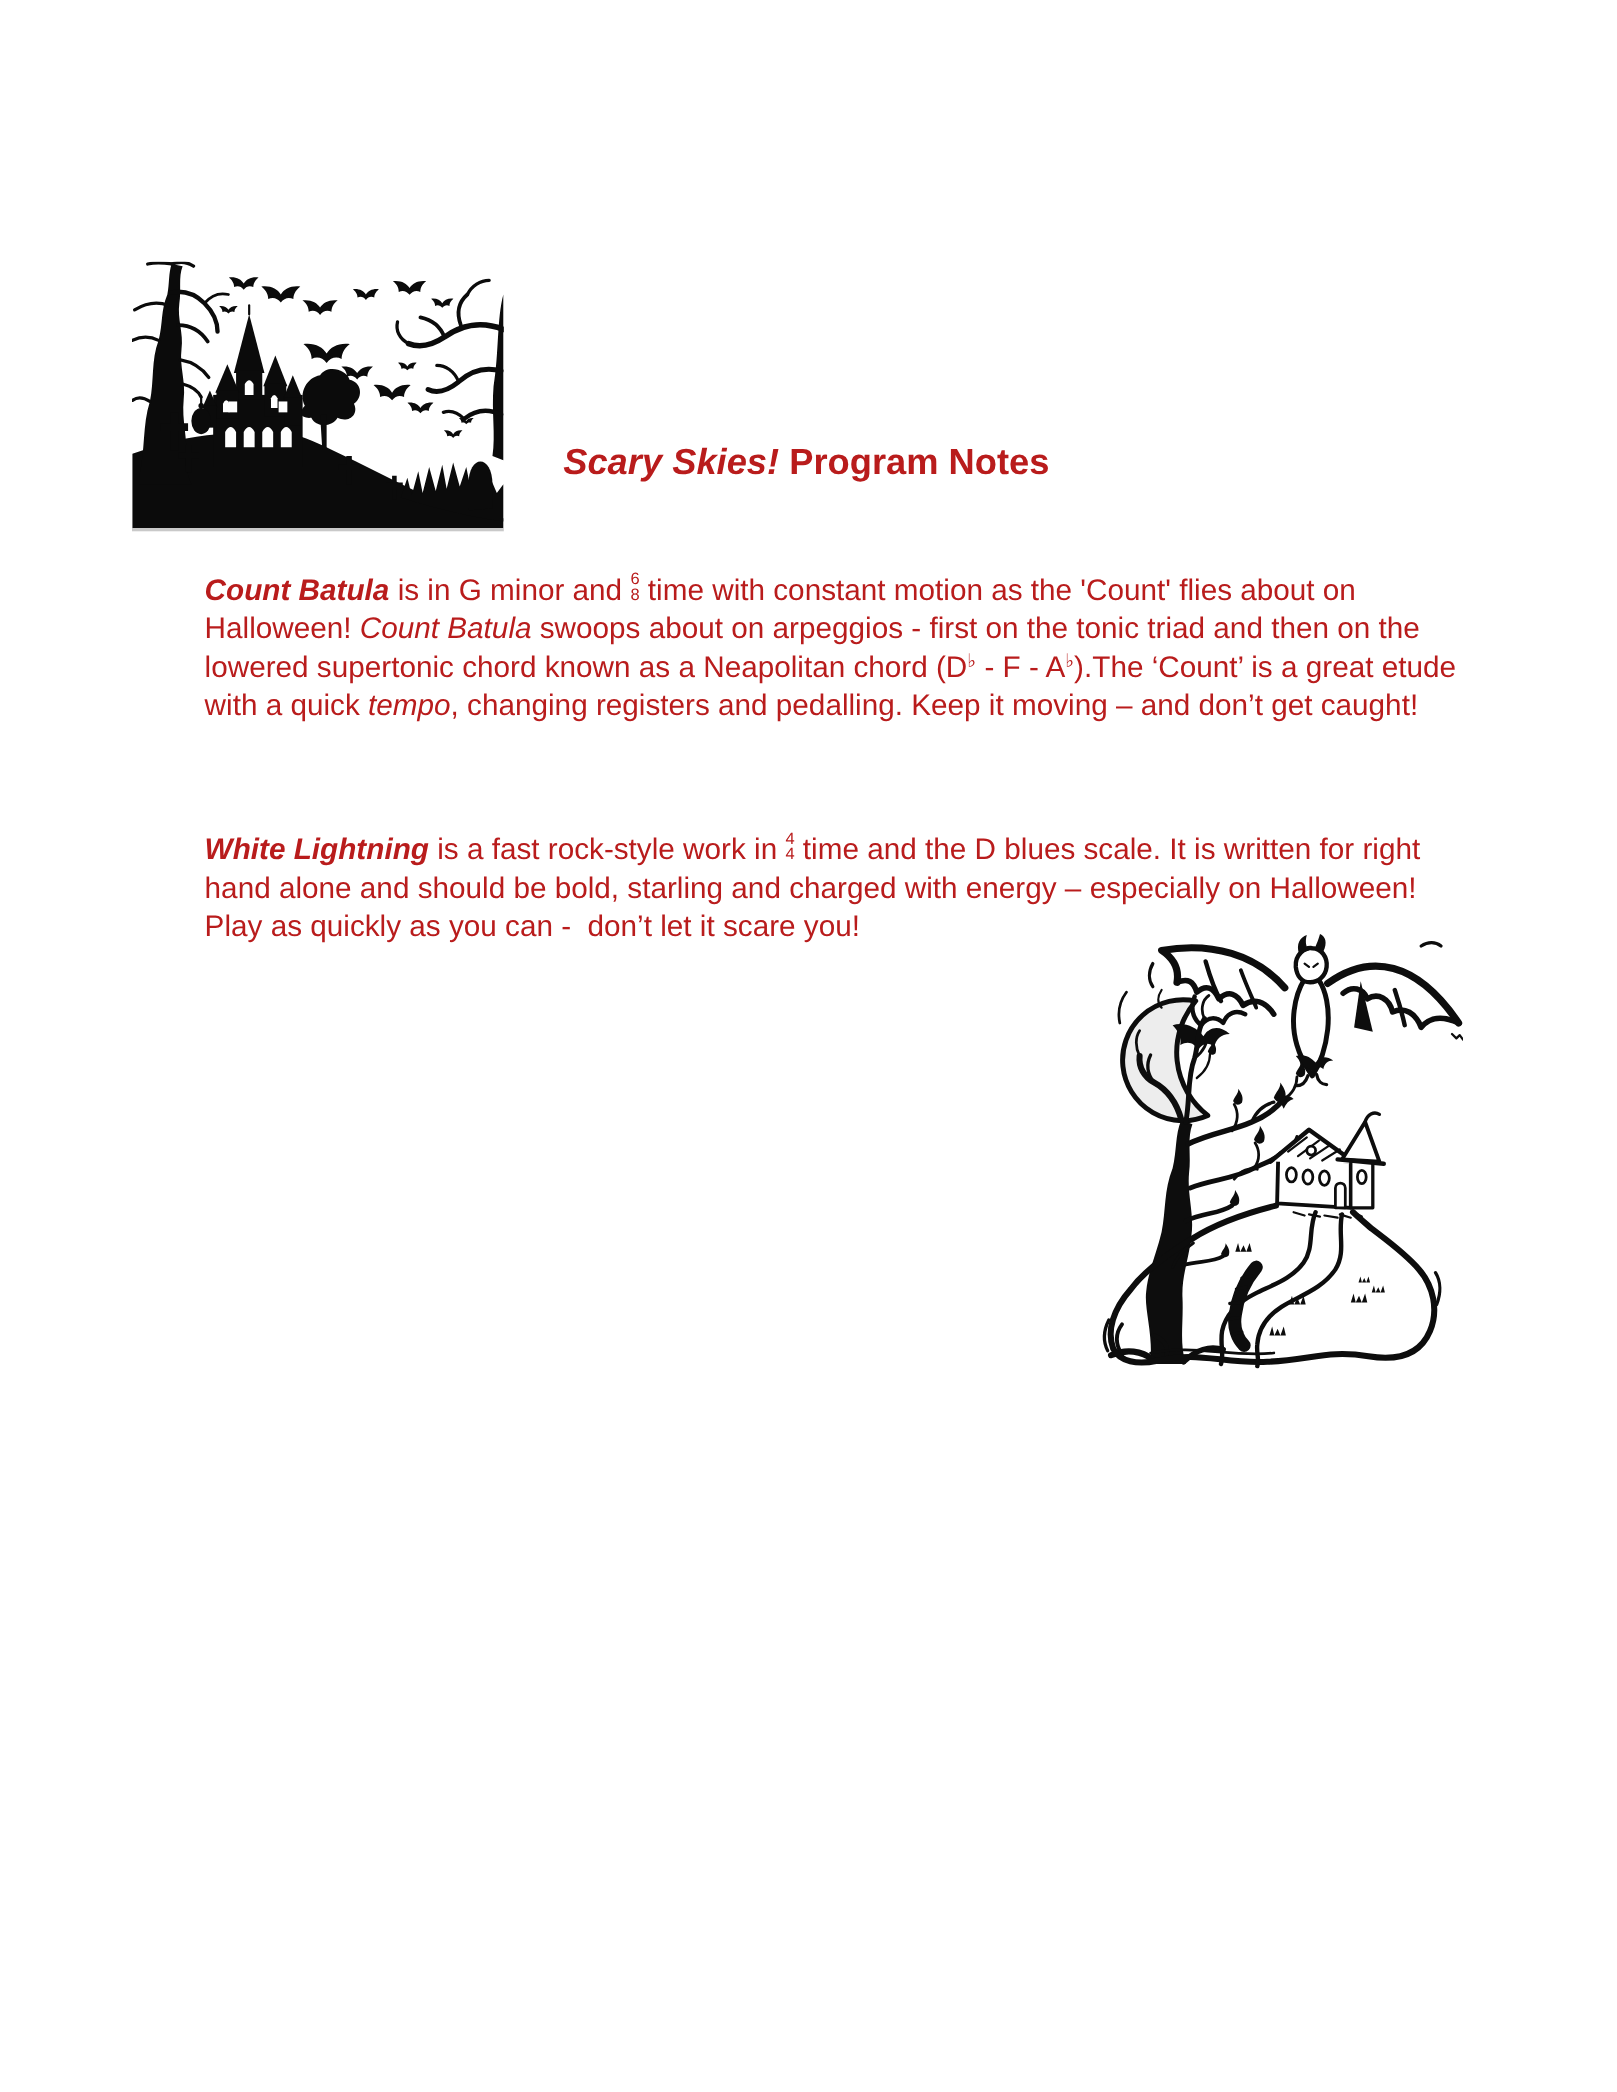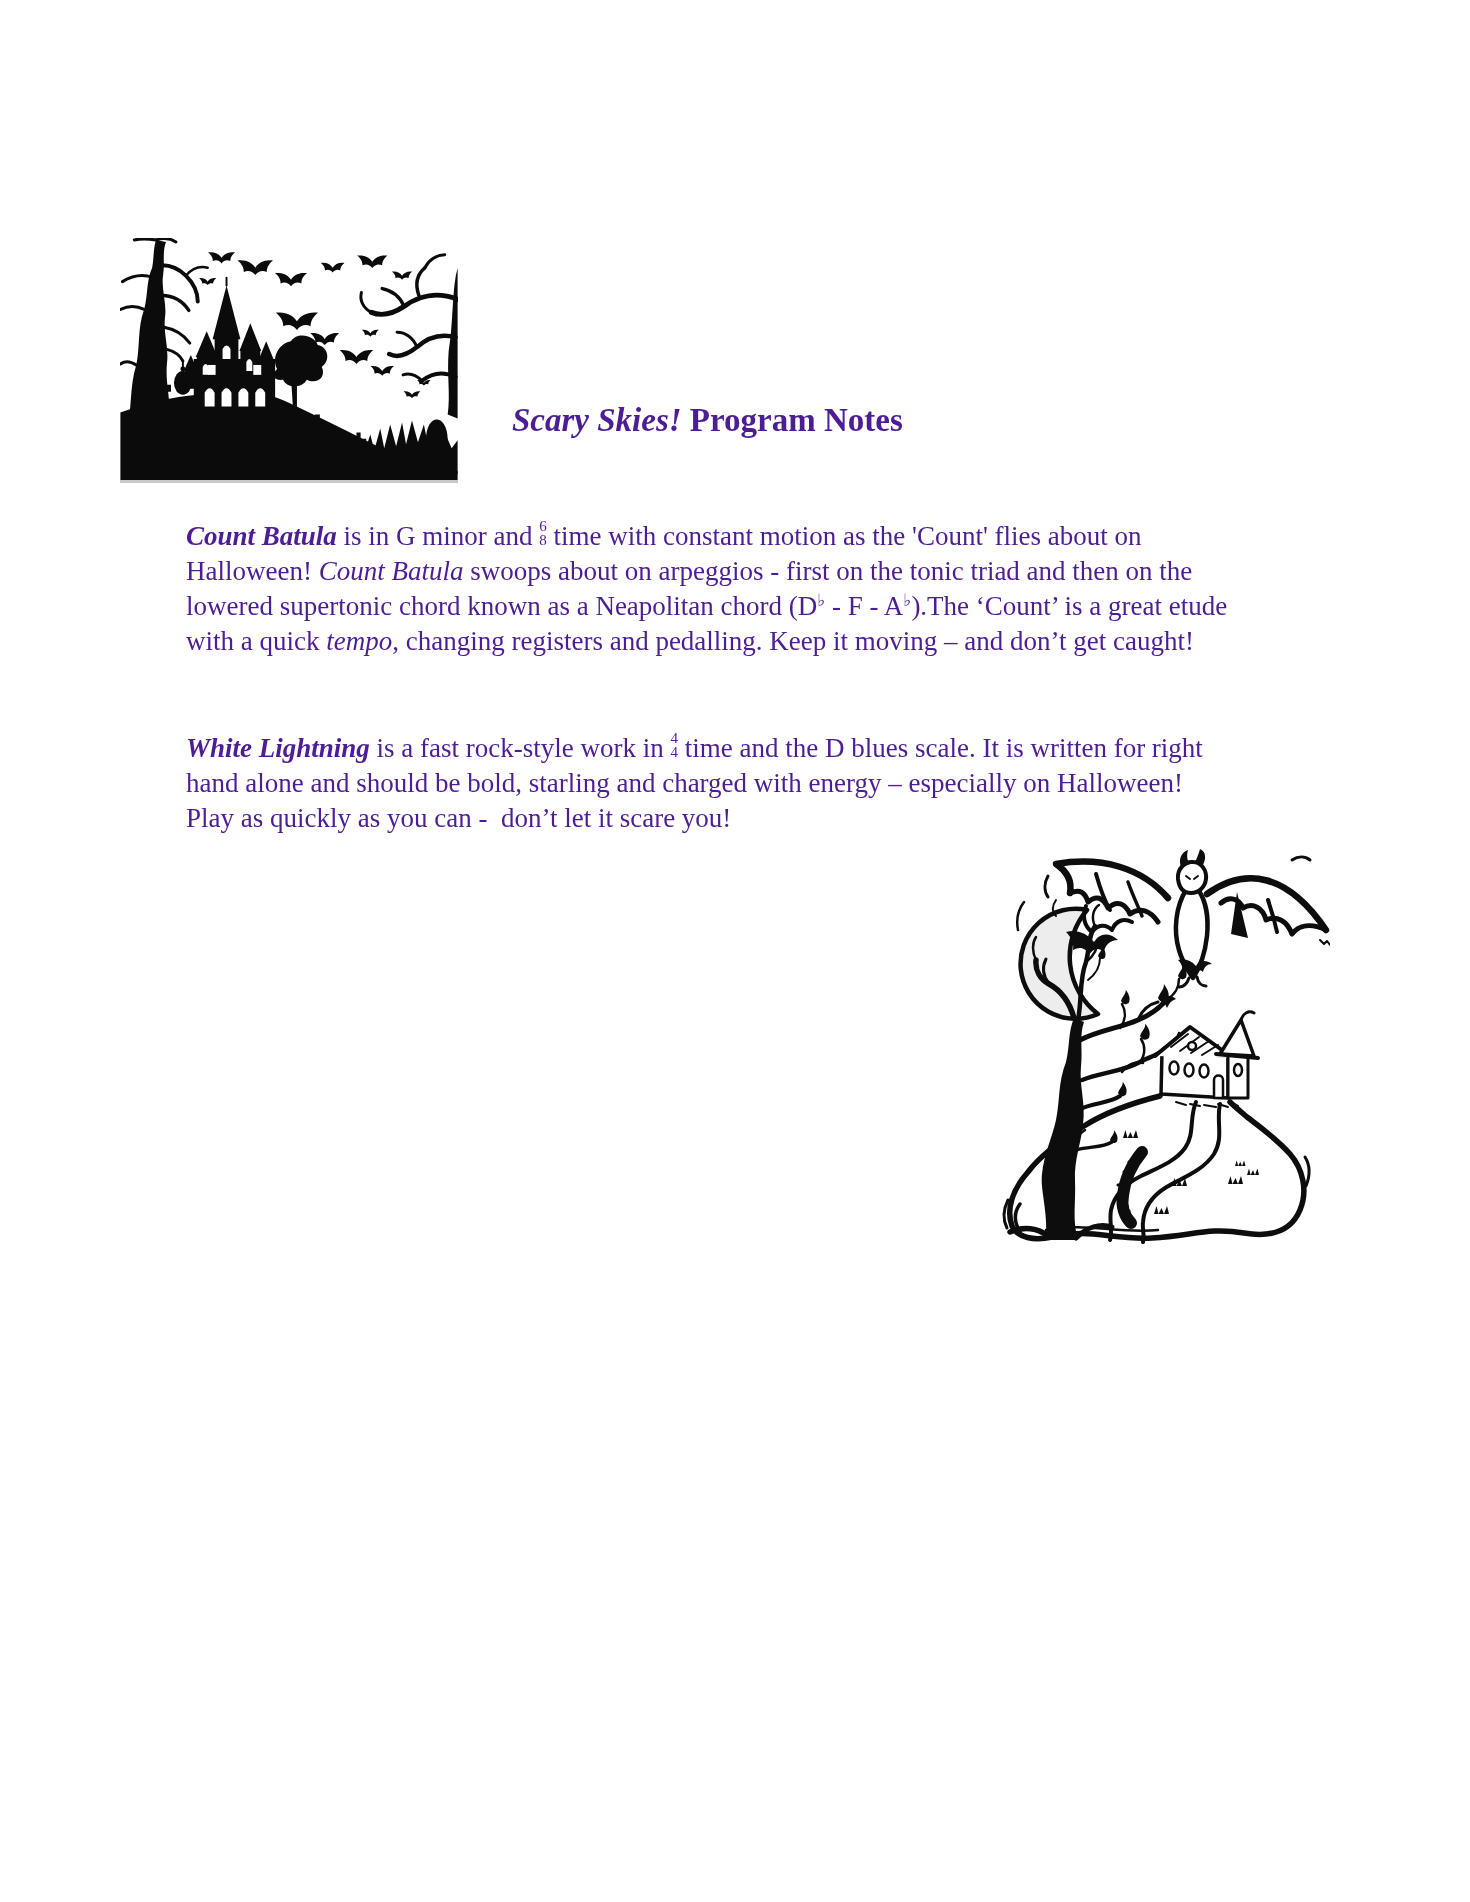--- a/index.html
+++ b/index.html
@@ -1,28 +1,28 @@
 <!DOCTYPE html>
 <html><head>
 <meta charset="utf-8">
 <style>
   html,body{margin:0;padding:0;background:#ffffff;}
   .page{
     position:relative;width:1470px;height:1652px;background:#ffffff;overflow:hidden;
-    font-family:Liberation Serif, serif;color:#4c1d95;
+    font-family:Liberation Sans, sans-serif;color:#b91c1c;
   }
   .fig{position:absolute;}
   .fig svg{display:block;width:100%;height:100%;}
   #fig-castle{left:120px;top:238px;width:338px;height:242px;border-bottom:3px solid #c9c9c9;}
   #fig-sketch{left:990px;top:848px;width:340px;height:396px;}
   .doc-title{position:absolute;left:512px;top:400px;font-size:33px;line-height:40px;font-weight:bold;white-space:nowrap;}
   .doc-title .t-italic{font-style:italic;}
   .body-text{position:absolute;left:174px;font-size:27px;line-height:35px;white-space:pre;margin-left:12px;}
   #para1{top:519px;}
-  #para2{top:731px;}
+  #para2{top:755px;}
   .seg-n{font-style:normal;font-weight:normal;}
   .seg-bi{font-weight:bold;font-style:italic;}
   .seg-i{font-style:italic;}
   .seg-sup{font-size:17px;vertical-align:9px;line-height:0;}
   .timesig{display:inline-block;text-align:center;font-size:15px;line-height:14px;vertical-align:baseline;}
   .timesig span{display:block;}
   .page-number{position:absolute;left:0;top:1816px;width:1470px;text-align:center;font-size:26px;}
   .ill{stroke-linecap:round;stroke-linejoin:round;}
 </style>
 </head>

